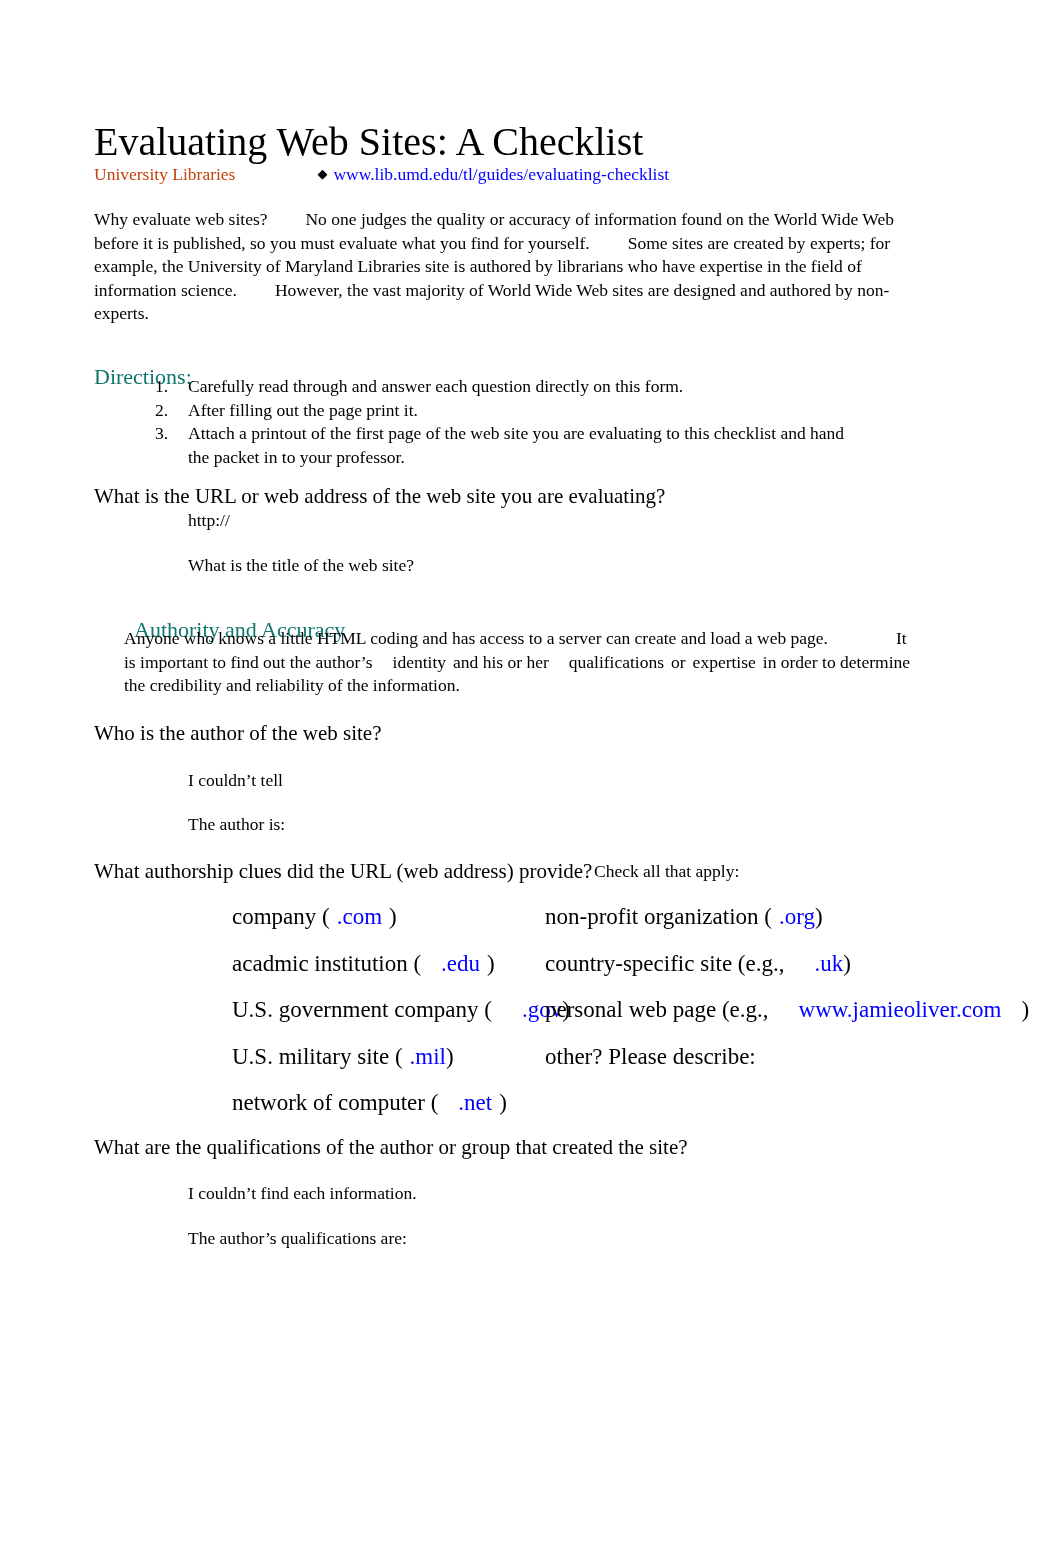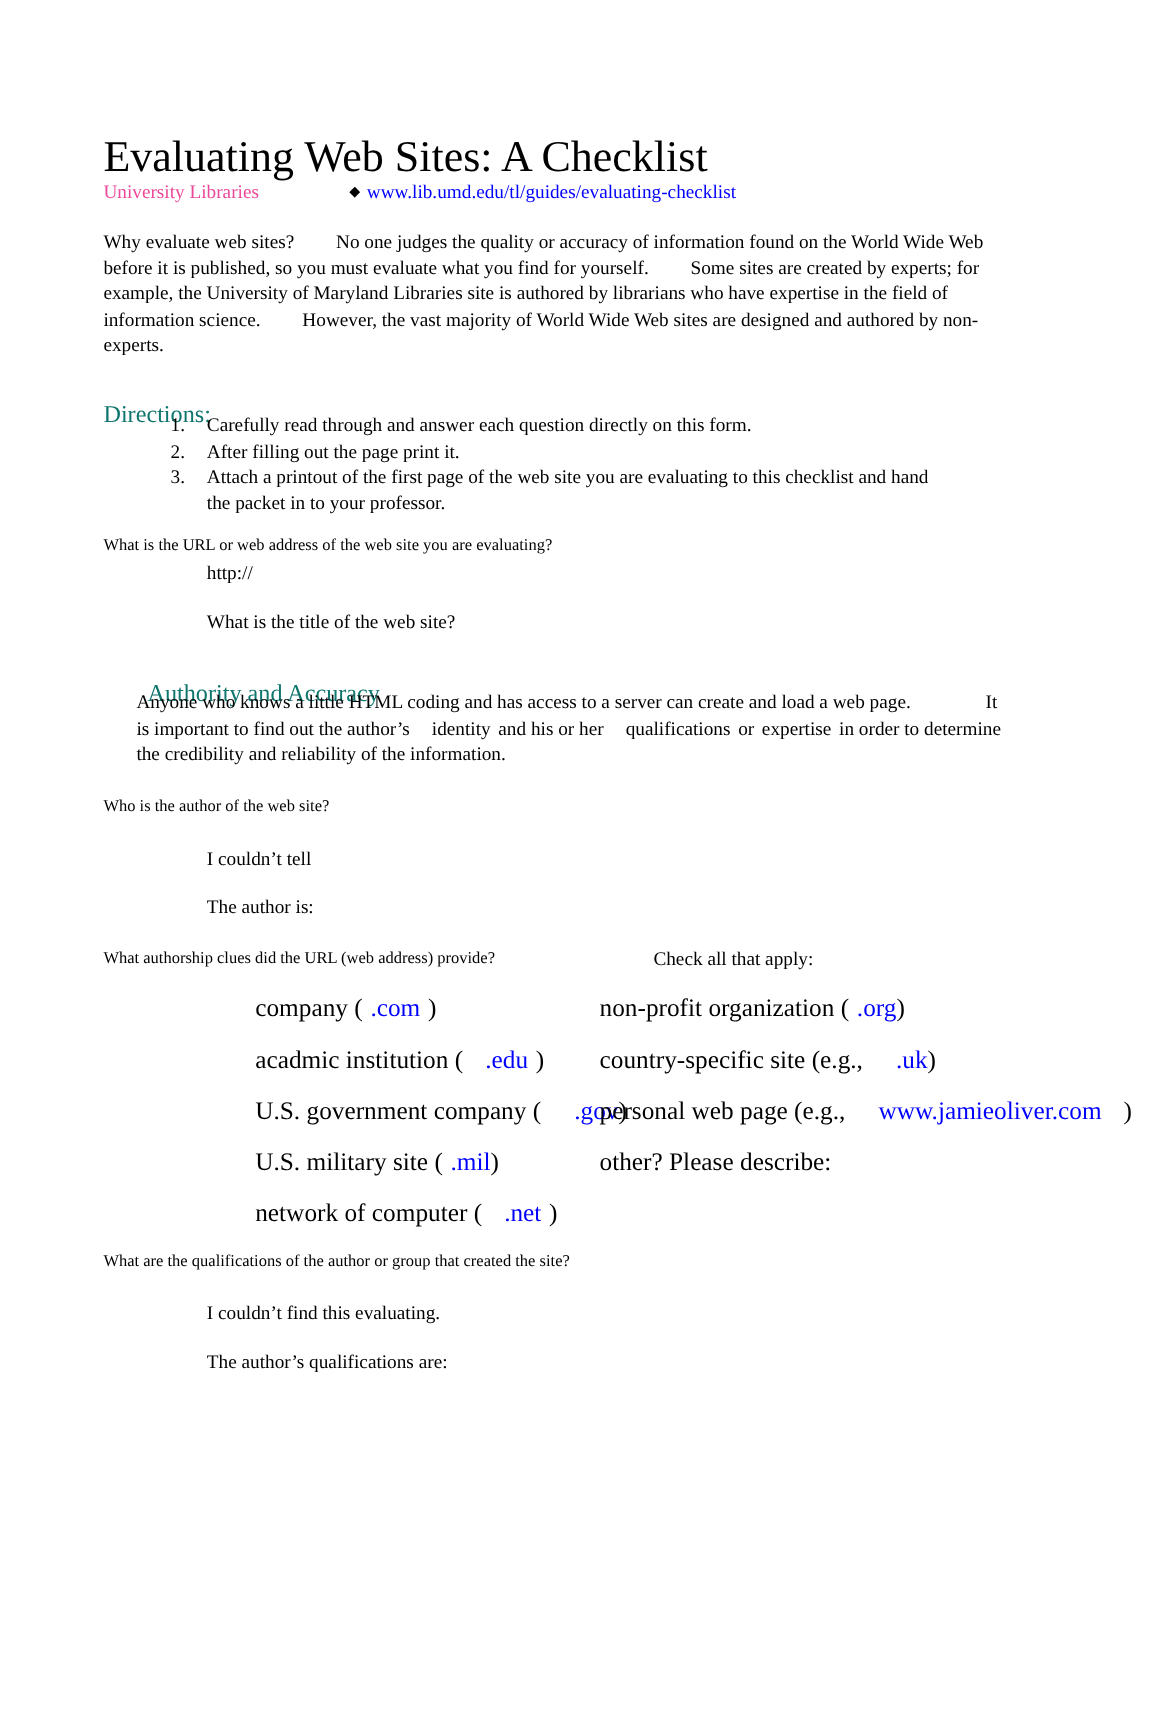--- a/index.html
+++ b/index.html
@@ -39,21 +39,21 @@
 
   
   .byline {
     position: absolute;
     left: 94px;
     top: 163px;
     font-size: 17.5px;
     line-height: 22px;
     white-space: nowrap;
   }
-  .byline .org { color: #ec4899; margin-top: 12px; }
+  .byline .org { color: #c2410c; margin-top: 12px; }
   .byline .diamond {
     display: inline-block;
     margin: 0 6px 0 82px;
     font-size: 13px;
     position: relative;
     top: -2px;
     color: #000;
   }
   .byline .site-url {
     color: #0000FF;
@@ -113,21 +113,21 @@
   }
   .ol-text {
     display: block;
     max-width: 680px;
   }
 
   
   .q {
     position: absolute;
     left: 94px;
-    font-size: 15px;
+    font-size: 21px;
     line-height: 23.6px;
     white-space: nowrap;
   }
   .ans {
     position: absolute;
     left: 188px;
     font-size: 17.5px;
     line-height: 23.6px;
     white-space: nowrap;
   }
@@ -274,17 +274,17 @@
     </div>
 
     <div class="clue-row">
       <span class="clue-left"><span>network of computer (</span><span class="sp-wide"></span><span class="tld">.net</span><span class="sp-before"></span><span>)</span></span>
     </div>
 
   </div>
 
   <div class="q" id="q-quals">What are the qualifications of the author or group that created the site?</div>
 
-  <div class="ans" id="a-quals-1">I couldn’t find this evaluating.</div>
+  <div class="ans" id="a-quals-1">I couldn’t find each information.</div>
 
   <div class="ans" id="a-quals-2">The author’s qualifications are:</div>
 
 </div>
 
 </body></html>

